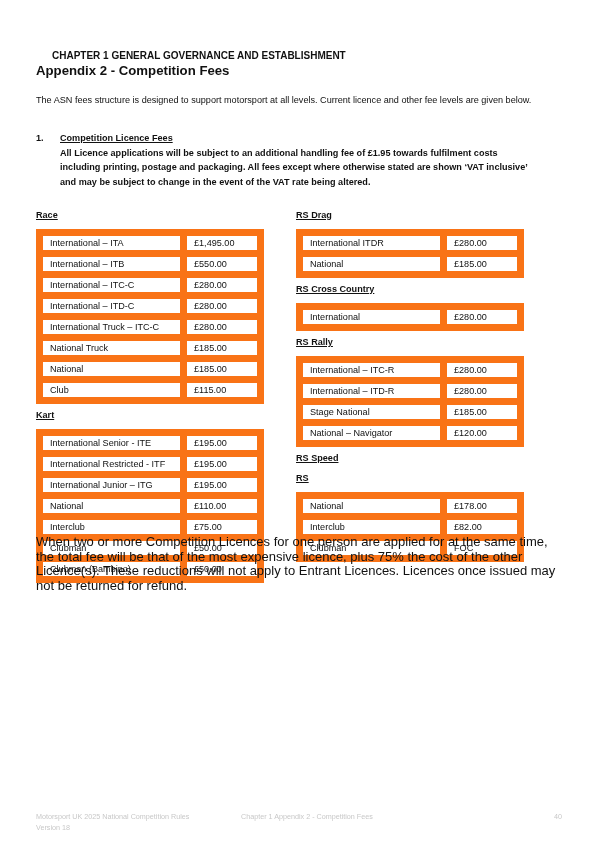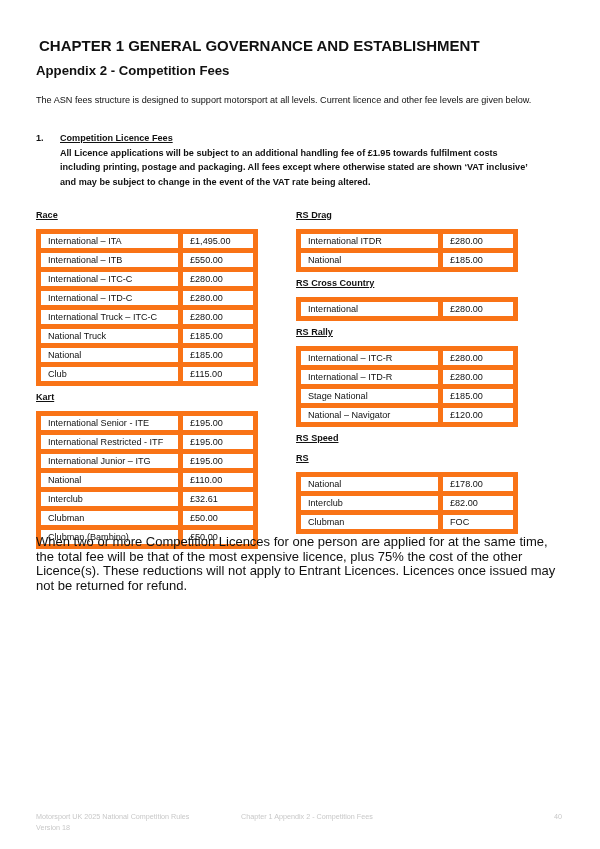--- a/index.html
+++ b/index.html
@@ -2,21 +2,21 @@
 <html><head>
 <meta charset="utf-8">
 <style>
   html, body { margin: 0; padding: 0; background: #ffffff; }
   body {
     width: 600px; height: 849px; position: relative; overflow: hidden;
     font-family: "Liberation Sans", sans-serif; color: #111111;
   }
   .chapter-title {
     position: absolute; left: 36px; top: 34px;
-    font-size: 15px; font-weight: bold; margin: 3px;
+    font-size: 10px; font-weight: bold; margin: 16px;
   }
   .appendix-title {
     position: absolute; left: 36px; top: 63px;
     font-size: 13.2px; font-weight: bold; margin: 0;
   }
   .intro {
     position: absolute; left: 36px; top: 93px; width: 530px;
     font-size: 9.1px; line-height: 14.5px; margin: 0;
   }
   .section {
@@ -35,21 +35,21 @@
   .col-right { left: 296px; top: 209px; }
   .tbl-title {
     font-weight: bold; text-decoration: underline;
     font-size: 9.1px; height: 13px; line-height: 13px; margin: 0 0 7px 0;
   }
   table.fees {
     border-collapse: collapse; width: 195px; table-layout: fixed;
     font-size: 9.1px; margin: 0 0 5px 0;
   }
   table.fees td {
-    border: 5px solid #f97316; padding: 0 7px; line-height: 14px;
+    border: 7px solid #f97316; padding: 0 7px; line-height: 14px;
     vertical-align: top; color: #111111; margin-left: 16px;
   }
   table.fees td.name { width: 123px; }
   table.fees td.val { width: 56px; }
   .footer-para {
     position: absolute; left: 36px; top: 535px; width: 530px;
     font-size: 13px; line-height: 14.5px; margin: 0;
   }
   .footer {
     position: absolute; left: 36px; top: 812px; width: 530px;
@@ -125,21 +125,21 @@
       <tr>
           <td class="name">International Junior – ITG</td>
           <td class="val">£195.00</td>
         </tr>
       <tr>
           <td class="name">National</td>
           <td class="val">£110.00</td>
         </tr>
       <tr>
           <td class="name">Interclub</td>
-          <td class="val">£32.61</td>
+          <td class="val">£75.00</td>
         </tr>
       <tr>
           <td class="name">Clubman</td>
           <td class="val">£50.00</td>
         </tr>
       <tr>
           <td class="name">Clubman (Bambino)</td>
           <td class="val">£50.00</td>
         </tr>
     </tbody>

